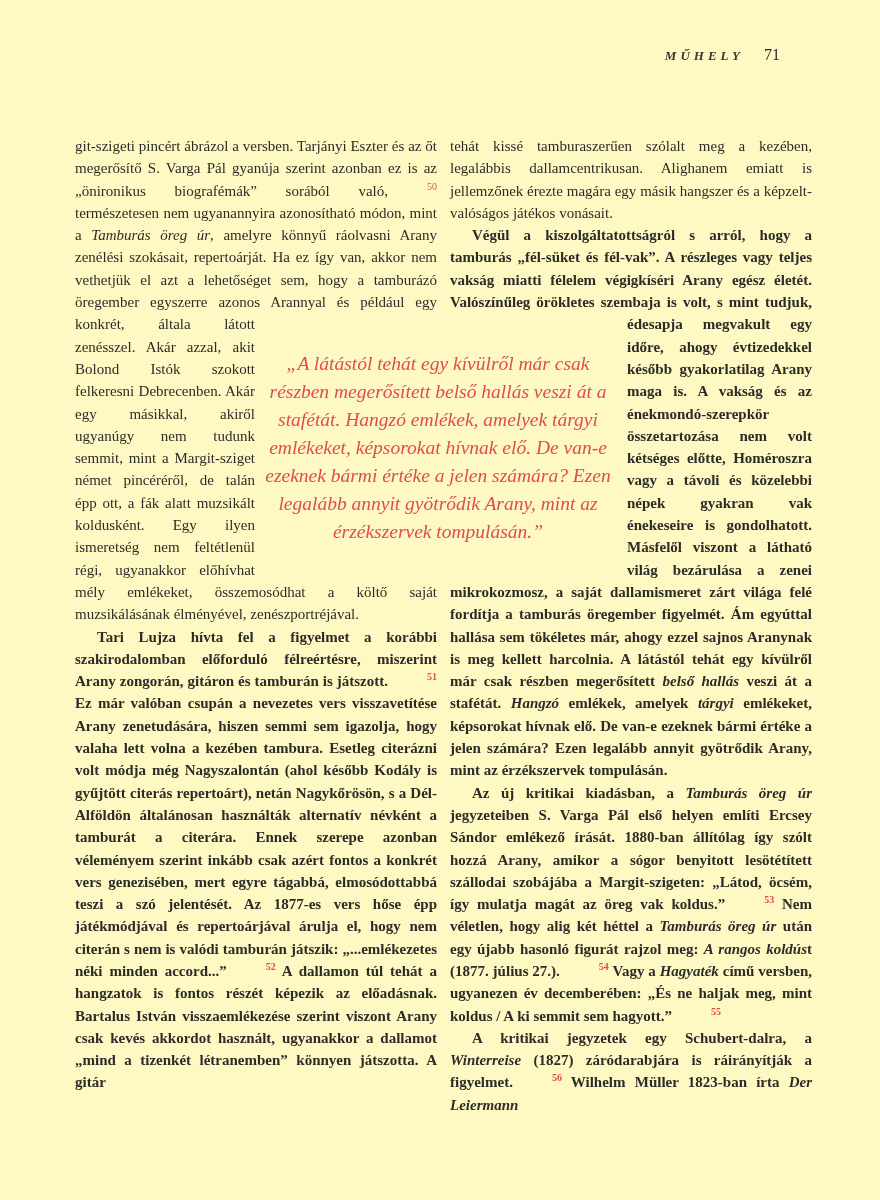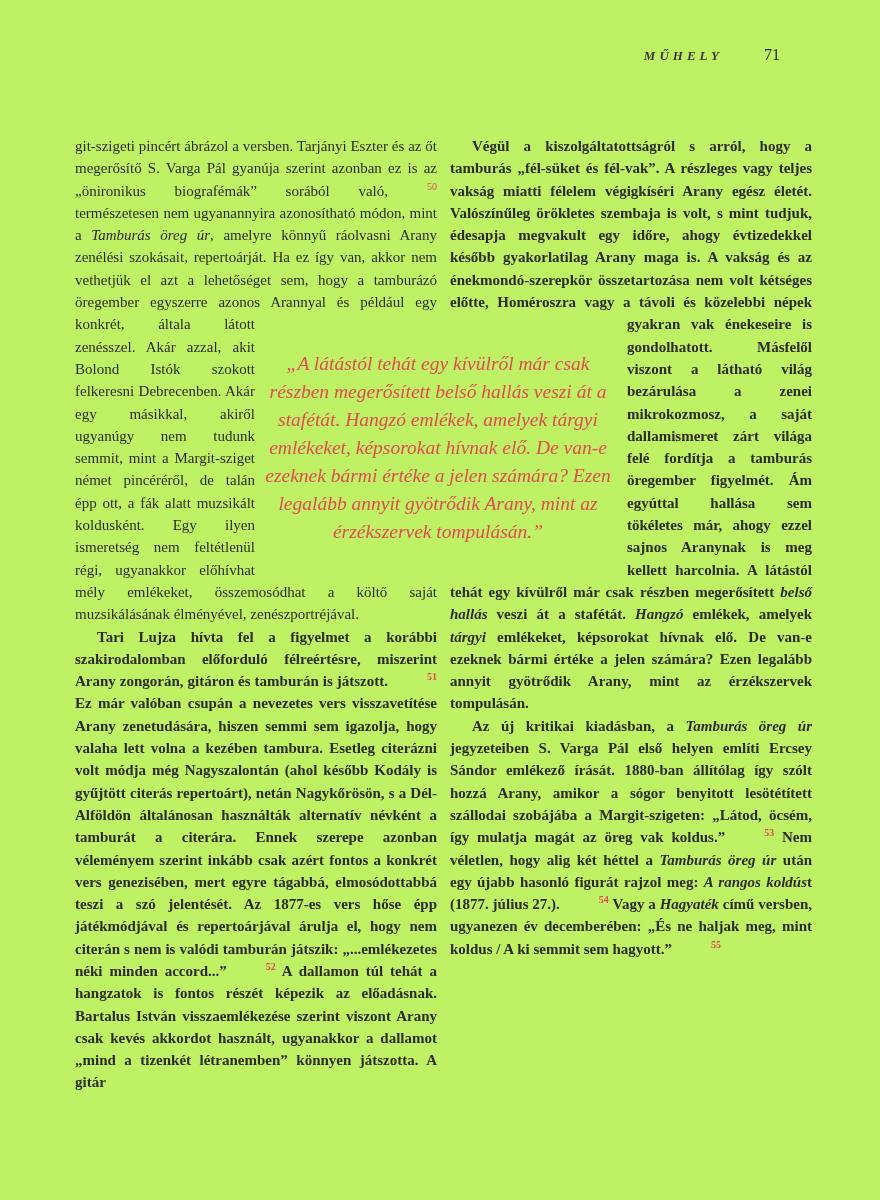--- a/index.html
+++ b/index.html
@@ -5,21 +5,21 @@
   html, body {
     margin: 0;
     padding: 0;
     background: #e8e8e8;
   }
   .page {
     position: relative;
     width: 880px;
     height: 1200px;
     margin: 0 auto;
-    background: #bef264;
+    background: #fef9c3;
     font-family: "Liberation Serif", "DejaVu Serif", serif;
     color: #2d2b28;
     overflow: hidden;
   }
   
   .running-header {
     position: absolute;
     top: 46px;
     right: 100px;
     display: flex;
@@ -29,21 +29,20 @@
   .section-label {
     font-style: italic;
     font-weight: bold;
     font-size: 13px;
     letter-spacing: 4px;
     color: #3a3835;
   }
   .page-number {
     font-size: 16px;
     color: #2d2b28;
-    margin-left: 21px;
   }
   
   .columns {
     position: absolute;
     top: 135px;
     left: 75px;
     width: 737px;
     display: flex;
     gap: 13px;
   }
@@ -111,21 +110,23 @@
     <div class="col col-left">
       <div class="push-down"></div>
       <div class="carve"></div>
       <p><span>git-szigeti pincért ábrázol a versben. Tarjányi Eszter és az őt megerősítő S. Varga Pál gyanúja szerint azonban ez is az „önironikus biografémák” sorából való,</span><sup class="fn">50</sup><span> természetesen nem ugyanannyira azonosítható módon, mint a </span><span class="it">Tamburás öreg úr</span><span>, amelyre könnyű ráolvasni Arany zenélési szokásait, repertoárját. Ha ez így van, akkor nem vethetjük el azt a lehetőséget sem, hogy a tamburázó öregember egyszerre azonos Arannyal és például egy konkrét, általa látott zenésszel. Akár azzal, akit Bolond Istók szokott felkeresni Debrecenben. Akár egy másikkal, akiről ugyanúgy nem tudunk semmit, mint a Margit-sziget német pincéréről, de talán épp ott, a fák alatt muzsikált koldusként. Egy ilyen ismeretség nem feltétlenül régi, ugyanakkor előhívhat mély emlékeket, összemosódhat a költő saját muzsikálásának élményével, zenészportréjával.</span></p>
       <p class="indent"><span>Tari Lujza hívta fel a figyelmet a korábbi szakirodalomban előforduló félreértésre, miszerint Arany zongorán, gitáron és tamburán is játszott.</span><sup class="fn">51</sup><span> Ez már valóban csupán a nevezetes vers visszavetítése Arany zenetudására, hiszen semmi sem igazolja, hogy valaha lett volna a kezében tambura. Esetleg citerázni volt módja még Nagyszalontán (ahol később Kodály is gyűjtött citerás repertoárt), netán Nagykőrösön, s a Dél-Alföldön általánosan használták alternatív névként a tamburát a citerára. Ennek szerepe azonban véleményem szerint inkább csak azért fontos a konkrét vers genezisében, mert egyre tágabbá, elmosódottabbá teszi a szó jelentését. Az 1877-es vers hőse épp játékmódjával és repertoárjával árulja el, hogy nem citerán s nem is valódi tamburán játszik: „...emlékezetes néki minden accord...”</span><sup class="fn">52</sup><span> A dallamon túl tehát a hangzatok is fontos részét képezik az előadásnak. Bartalus István visszaemlékezése szerint viszont Arany csak kevés akkordot használt, ugyanakkor a dallamot „mind a tizenkét létranemben” könnyen játszotta. A gitár</span></p>
     </div>
 
     <div class="col col-right">
       <div class="push-down"></div>
       <div class="carve"></div>
+      <p><span>tehát kissé tamburaszerűen szólalt meg a kezében, legalábbis dallamcentrikusan. Alighanem emiatt is jellemzőnek érezte magára egy másik hangszer és a képzelt-valóságos játékos vonásait.</span></p>
       <p class="indent"><span>Végül a kiszolgáltatottságról s arról, hogy a tamburás „fél-süket és fél-vak”. A részleges vagy teljes vakság miatti félelem végigkíséri Arany egész életét. Valószínűleg örökletes szembaja is volt, s mint tudjuk, édesapja megvakult egy időre, ahogy évtizedekkel később gyakorlatilag Arany maga is. A vakság és az énekmondó-szerepkör összetartozása nem volt kétséges előtte, Homéroszra vagy a távoli és közelebbi népek gyakran vak énekeseire is gondolhatott. Másfelől viszont a látható világ bezárulása a zenei mikrokozmosz, a saját dallamismeret zárt világa felé fordítja a tamburás öregember figyelmét. Ám egyúttal hallása sem tökéletes már, ahogy ezzel sajnos Aranynak is meg kellett harcolnia. A látástól tehát egy kívülről már csak részben megerősített </span><span class="it">belső hallás</span><span> veszi át a stafétát. </span><span class="it">Hangzó</span><span> emlékek, amelyek </span><span class="it">tárgyi</span><span> emlékeket, képsorokat hívnak elő. De van-e ezeknek bármi értéke a jelen számára? Ezen legalább annyit gyötrődik Arany, mint az érzékszervek tompulásán.</span></p>
       <p class="indent"><span>Az új kritikai kiadásban, a </span><span class="it">Tamburás öreg úr</span><span> jegyzeteiben S. Varga Pál első helyen említi Ercsey Sándor emlékező írását. 1880-ban állítólag így szólt hozzá Arany, amikor a sógor benyitott lesötétített szállodai szobájába a Margit-szigeten: „Látod, öcsém, így mulatja magát az öreg vak koldus.”</span><sup class="fn">53</sup><span> Nem véletlen, hogy alig két héttel a </span><span class="it">Tamburás öreg úr</span><span> után egy újabb hasonló figurát rajzol meg: </span><span class="it">A rangos koldús</span><span>t (1877. július 27.).</span><sup class="fn">54</sup><span> Vagy a </span><span class="it">Hagyaték</span><span> című versben, ugyanezen év decemberében: „És ne haljak meg, mint koldus / A ki semmit sem hagyott.”</span><sup class="fn">55</sup></p>
+      <p class="indent"><span>A kritikai jegyzetek egy Schubert-dalra, a </span><span class="it">Winterreise</span><span> (1827) záródarabjára is ráirányítják a figyelmet.</span><sup class="fn">56</sup><span> Wilhelm Müller 1823-ban írta </span><span class="it">Der Leiermann</span></p>
     </div>
 
   </div>
 
   <div class="pullquote">„A látástól tehát egy kívülről már csak részben megerősített belső hallás veszi át a stafétát. Hangzó emlékek, amelyek tárgyi emlékeket, képsorokat hívnak elő. De van-e ezeknek bármi értéke a jelen számára? Ezen legalább annyit gyötrődik Arany, mint az érzékszervek tompulásán.”</div>
 
 </div>
 
 </body></html>

